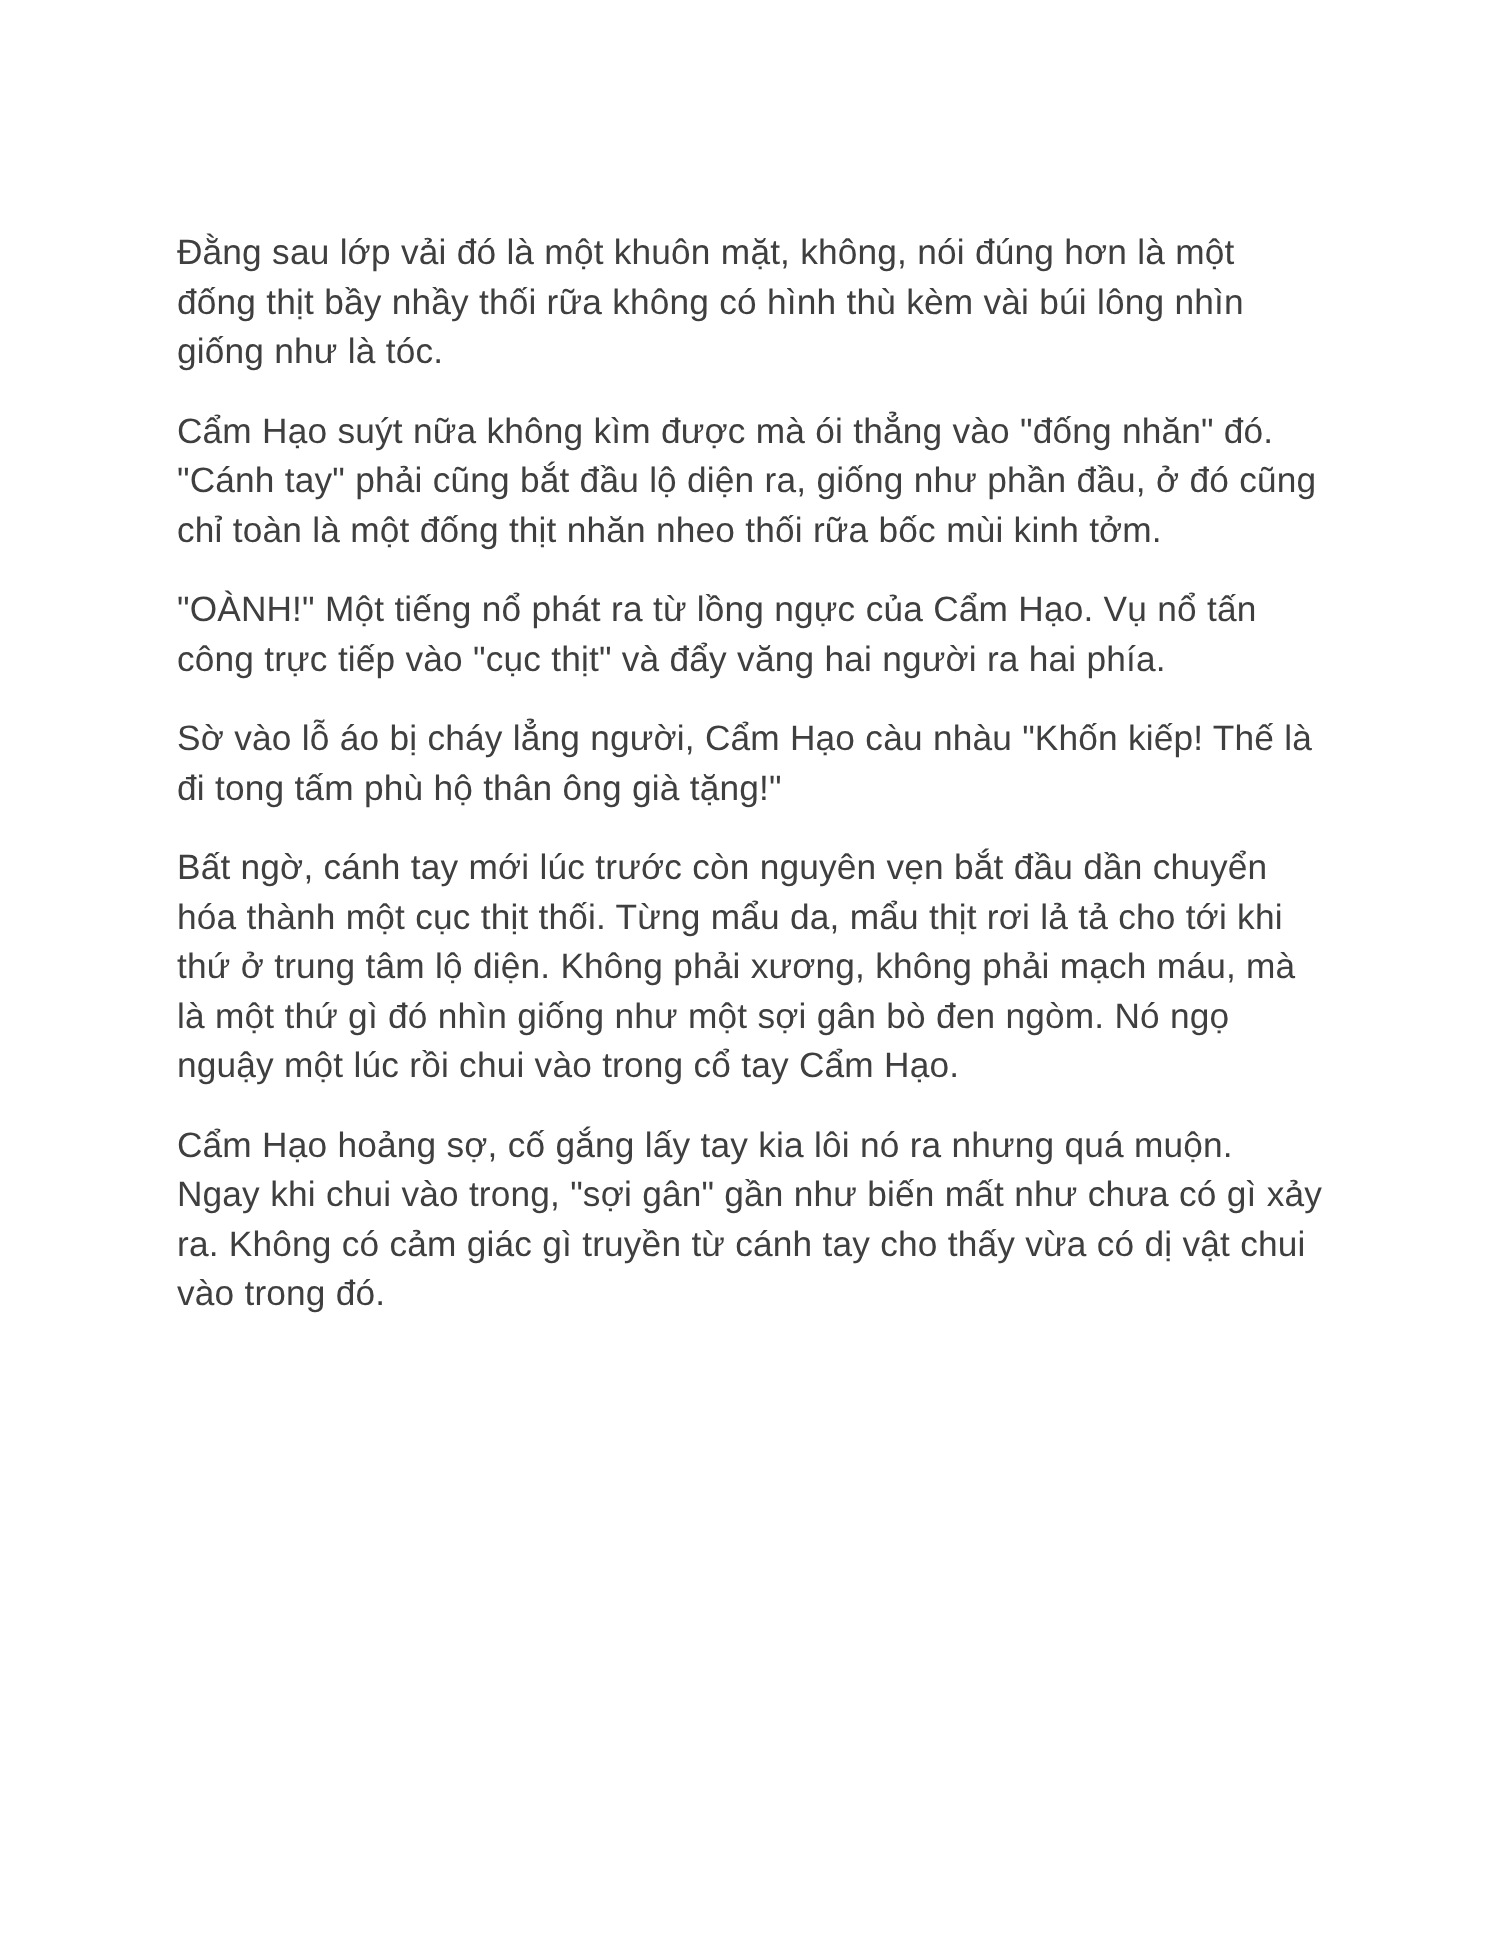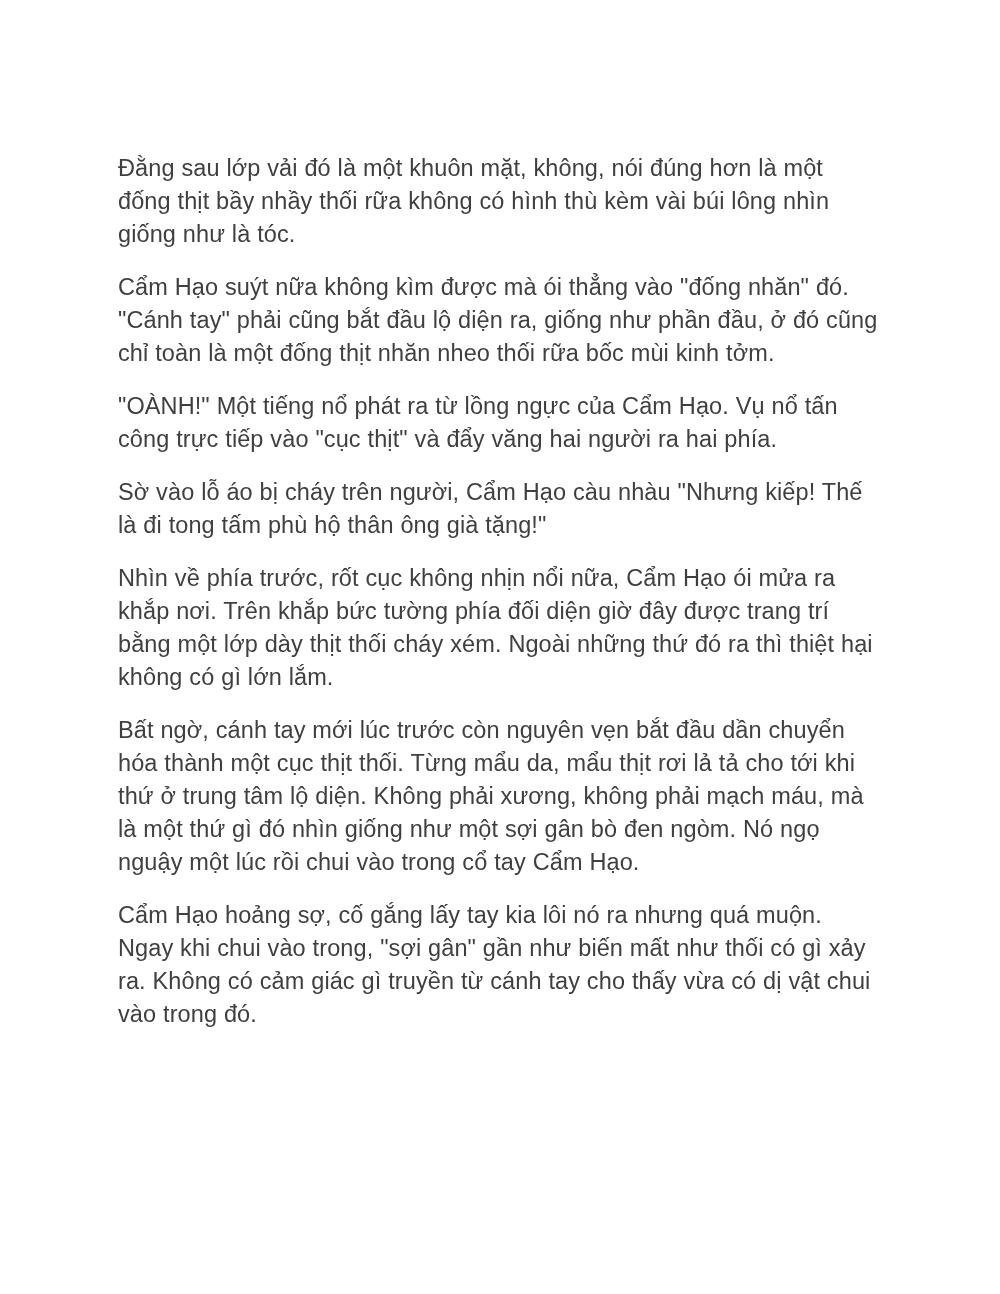--- a/index.html
+++ b/index.html
@@ -44,18 +44,17 @@
   }
 </style>
 </head>
 <body>
 
 <div class="page">
   <div class="content">
     <p class="para">Đằng sau lớp vải đó là một khuôn mặt, không, nói đúng hơn là một đống thịt bầy nhầy thối rữa không có hình thù kèm vài búi lông nhìn giống như là tóc.</p>
     <p class="para">Cẩm Hạo suýt nữa không kìm được mà ói thẳng vào "đống nhăn" đó. "Cánh tay" phải cũng bắt đầu lộ diện ra, giống như phần đầu, ở đó cũng chỉ toàn là một đống thịt nhăn nheo thối rữa bốc mùi kinh tởm.</p>
     <p class="para">"OÀNH!" Một tiếng nổ phát ra từ lồng ngực của Cẩm Hạo. Vụ nổ tấn công trực tiếp vào "cục thịt" và đẩy văng hai người ra hai phía.</p>
-    <p class="para">Sờ vào lỗ áo bị cháy trên người, Cẩm Hạo càu nhàu "Nhưng kiếp! Thế là đi tong tấm phù hộ thân ông già tặng!"</p>
-    <p class="para">Nhìn về phía trước, rốt cục không nhịn nổi nữa, Cẩm Hạo ói mửa ra khắp nơi. Trên khắp bức tường phía đối diện giờ đây được trang trí bằng một lớp dày thịt thối cháy xém. Ngoài những thứ đó ra thì thiệt hại không có gì lớn lắm.</p>
+    <p class="para">Sờ vào lỗ áo bị cháy lẳng người, Cẩm Hạo càu nhàu "Khốn kiếp! Thế là đi tong tấm phù hộ thân ông già tặng!"</p>
     <p class="para">Bất ngờ, cánh tay mới lúc trước còn nguyên vẹn bắt đầu dần chuyển hóa thành một cục thịt thối. Từng mẩu da, mẩu thịt rơi lả tả cho tới khi thứ ở trung tâm lộ diện. Không phải xương, không phải mạch máu, mà là một thứ gì đó nhìn giống như một sợi gân bò đen ngòm. Nó ngọ nguậy một lúc rồi chui vào trong cổ tay Cẩm Hạo.</p>
-    <p class="para">Cẩm Hạo hoảng sợ, cố gắng lấy tay kia lôi nó ra nhưng quá muộn. Ngay khi chui vào trong, "sợi gân" gần như biến mất như thối có gì xảy ra. Không có cảm giác gì truyền từ cánh tay cho thấy vừa có dị vật chui vào trong đó.</p>
+    <p class="para">Cẩm Hạo hoảng sợ, cố gắng lấy tay kia lôi nó ra nhưng quá muộn. Ngay khi chui vào trong, "sợi gân" gần như biến mất như chưa có gì xảy ra. Không có cảm giác gì truyền từ cánh tay cho thấy vừa có dị vật chui vào trong đó.</p>
   </div>
 </div>
 
 </body></html>

